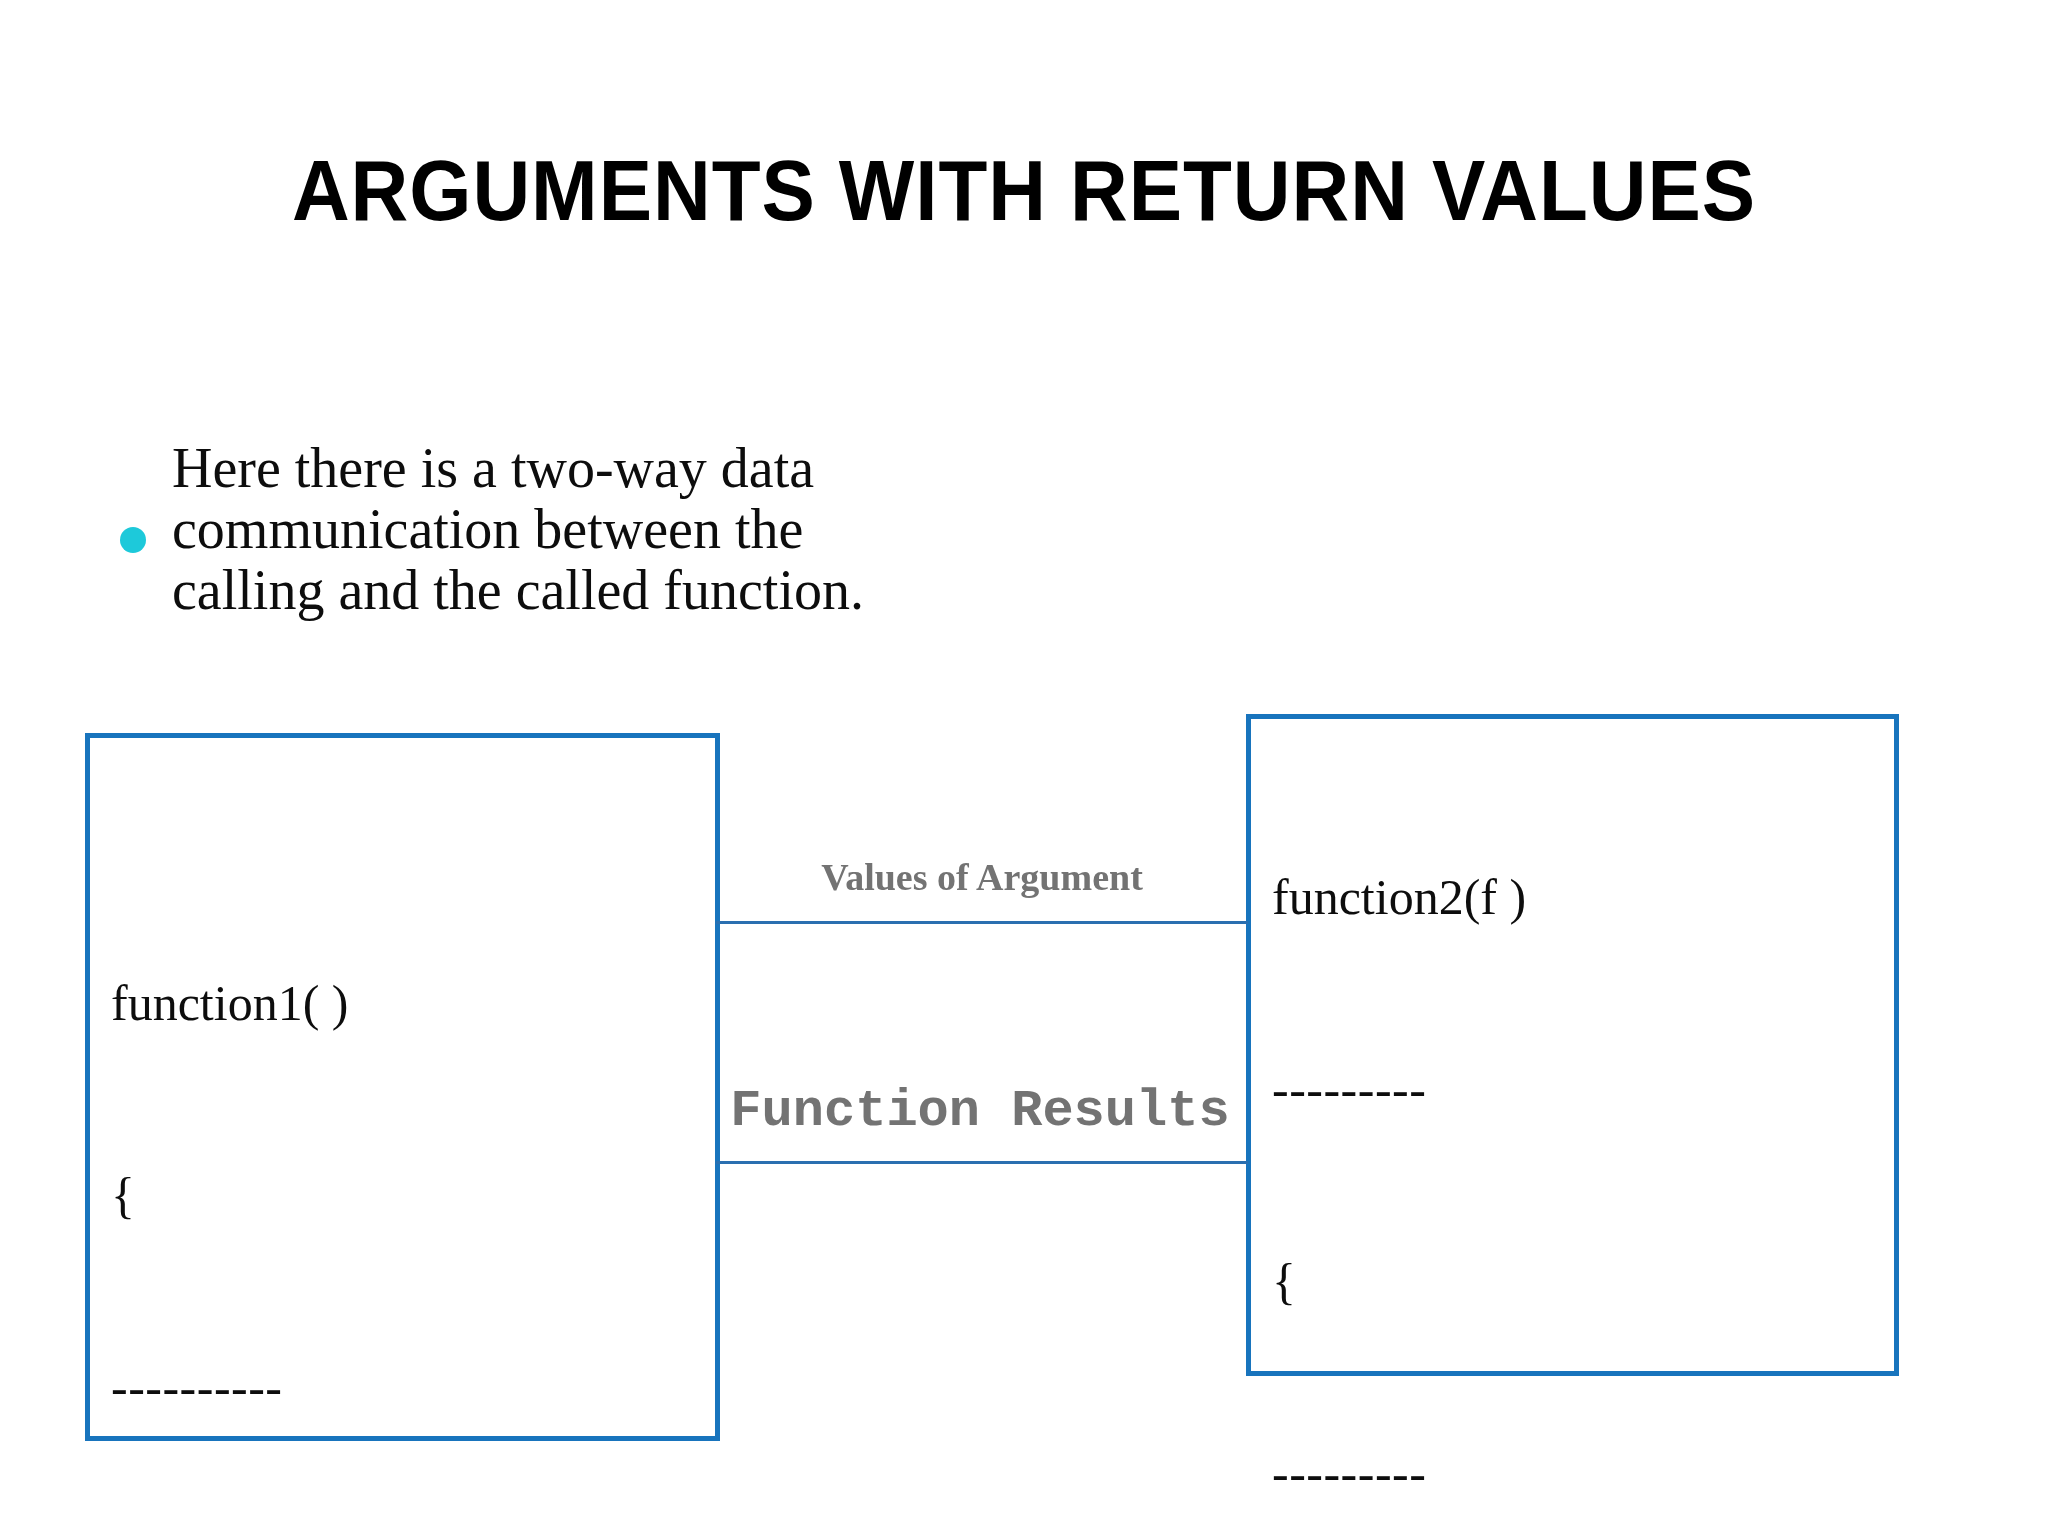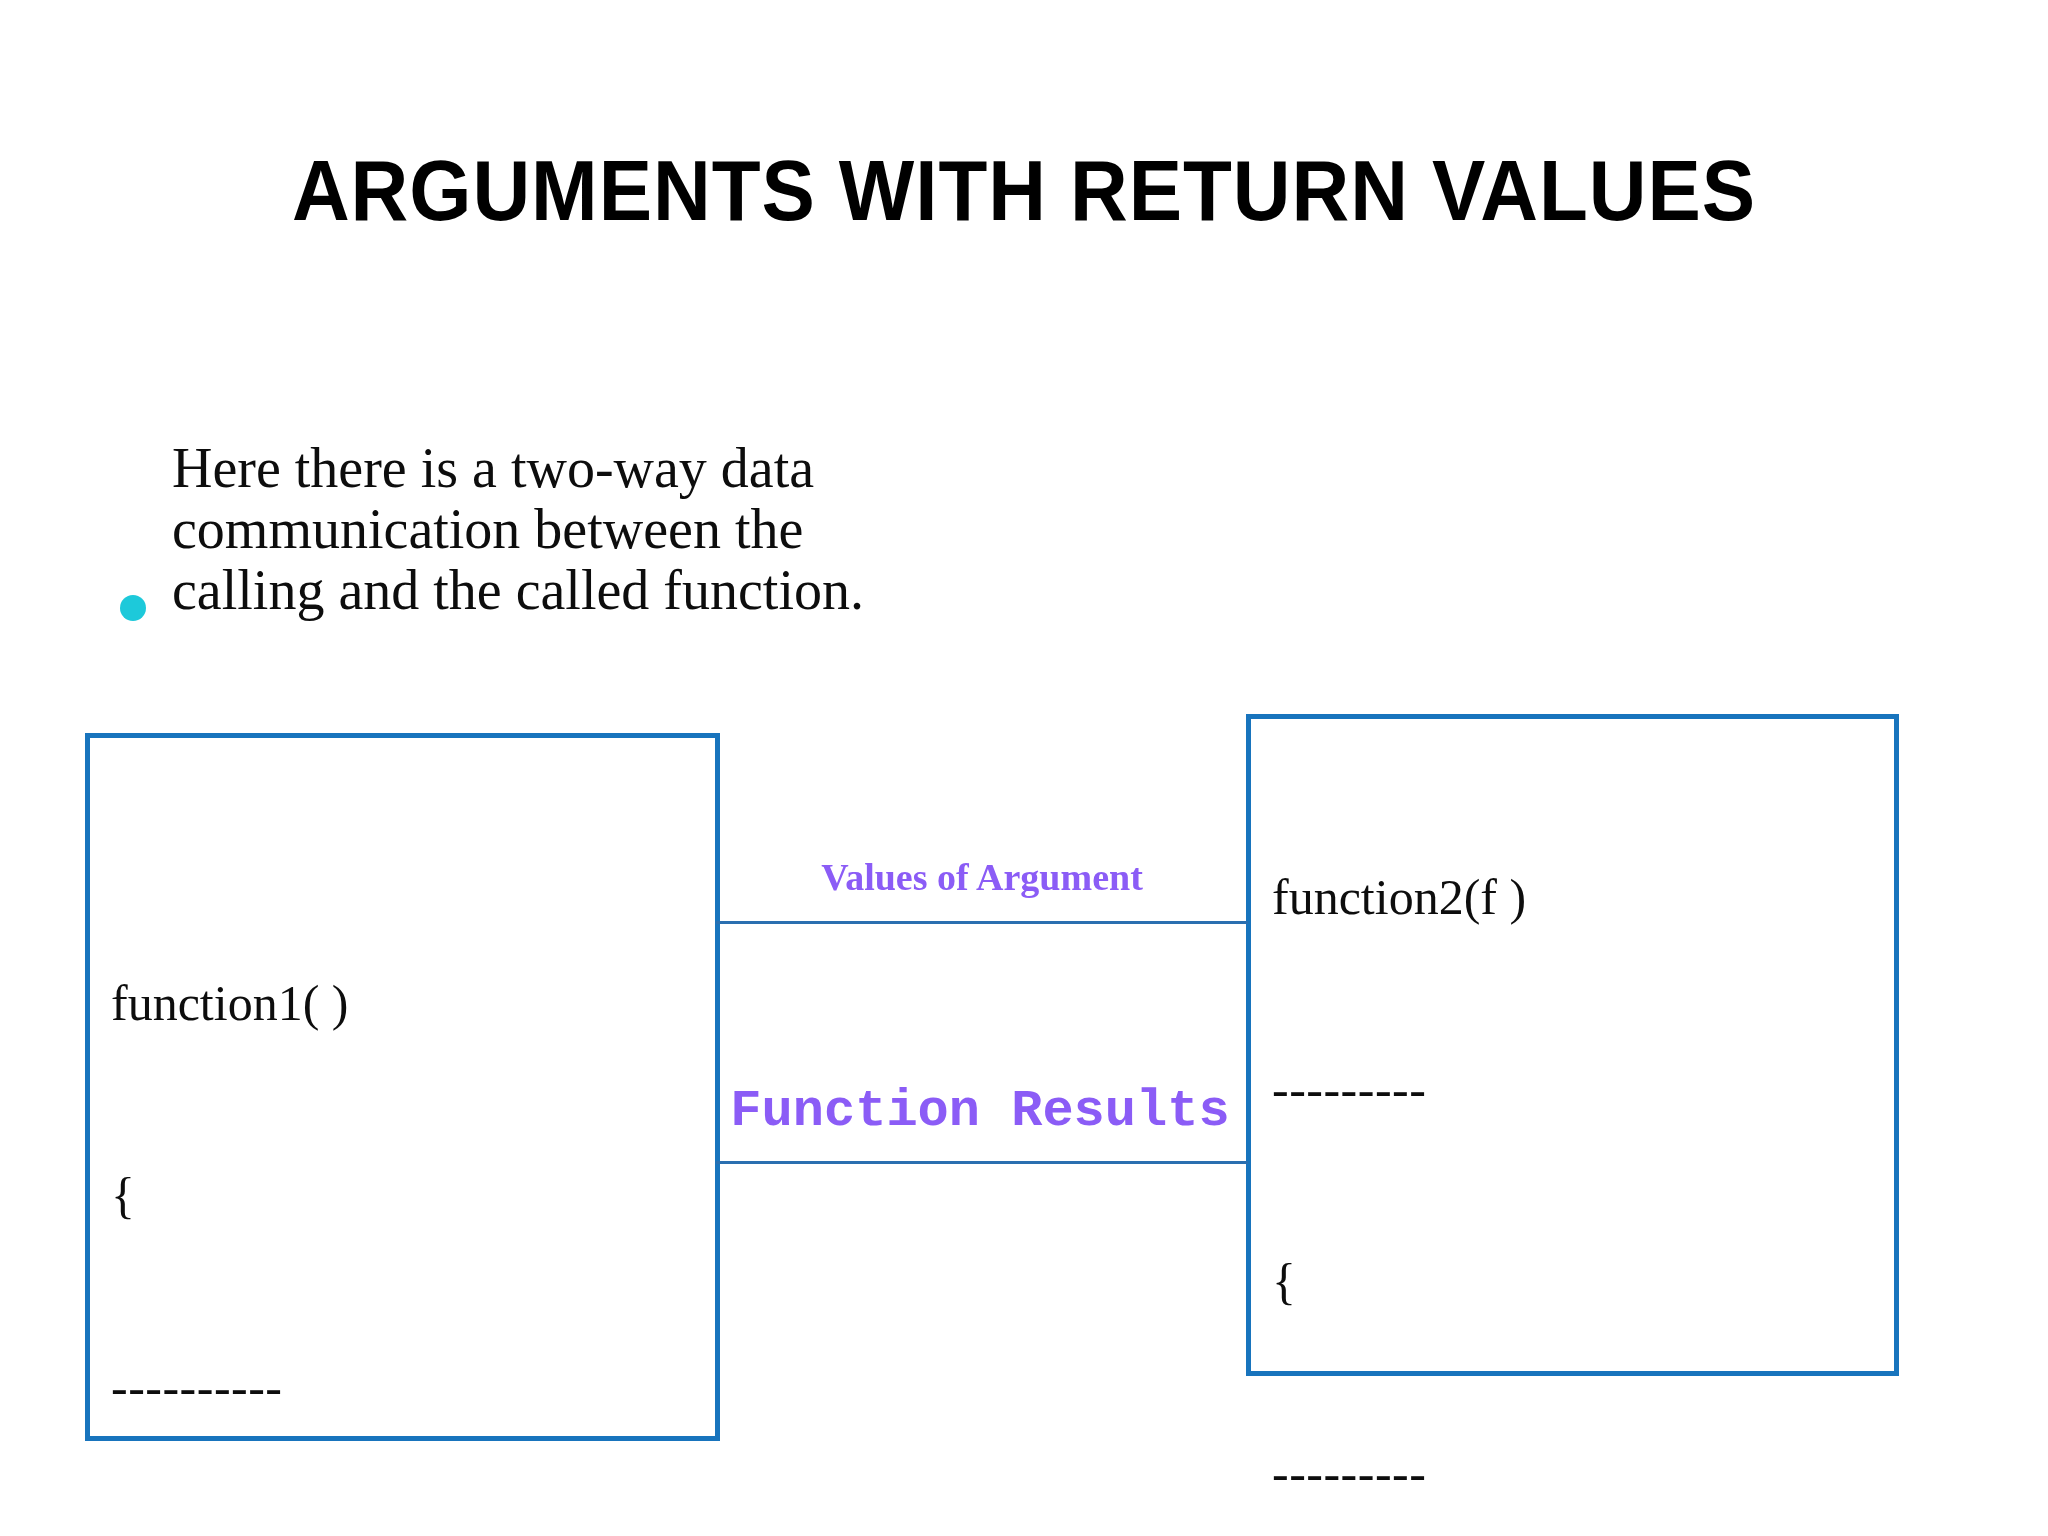--- a/index.html
+++ b/index.html
@@ -43,21 +43,21 @@
     transform-origin: 50% 50%;
   }
 
   
   .bullet-row {
     position: absolute;
     left: 120px;
     top: 438px;
     width: 880px;
     display: flex;
-    align-items: flex-end;
+    align-items: center;
   }
   .bullet-dot {
     flex: 0 0 auto;
     width: 26px;
     height: 26px;
     border-radius: 50%;
     background: #1DC9DA;
     margin-top: 21px;
     margin-right: 26px;
   }
@@ -123,21 +123,21 @@
     height: 3px;
     background: #2A6FB0;
   }
   .connector-top { top: 921px; }
   .connector-bottom { top: 1161px; }
 
   .connector-label {
     position: absolute;
     font-family: "Liberation Serif", "DejaVu Serif", serif;
     font-weight: bold;
-    color: #8b5cf6;
+    color: #737373;
     white-space: nowrap;
     text-align: center;
   }
   .label-arguments {
     left: 716px;
     width: 532px;
     top: 855px;
     font-size: 38px;
     line-height: 44px;
   }

